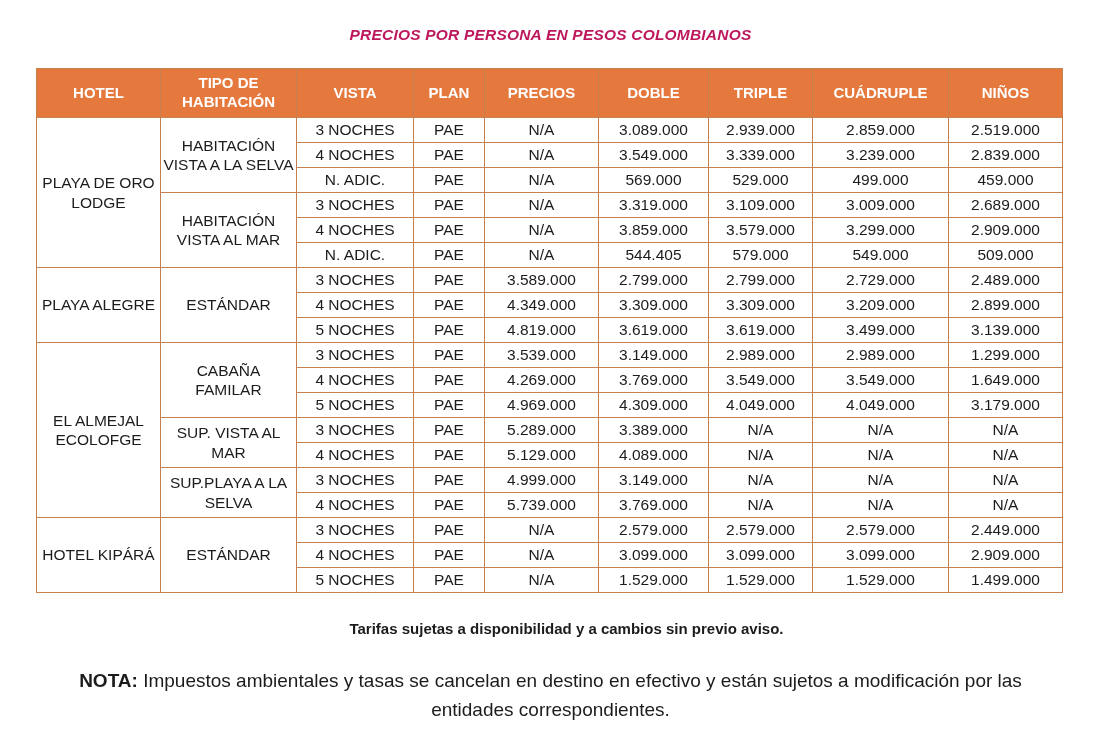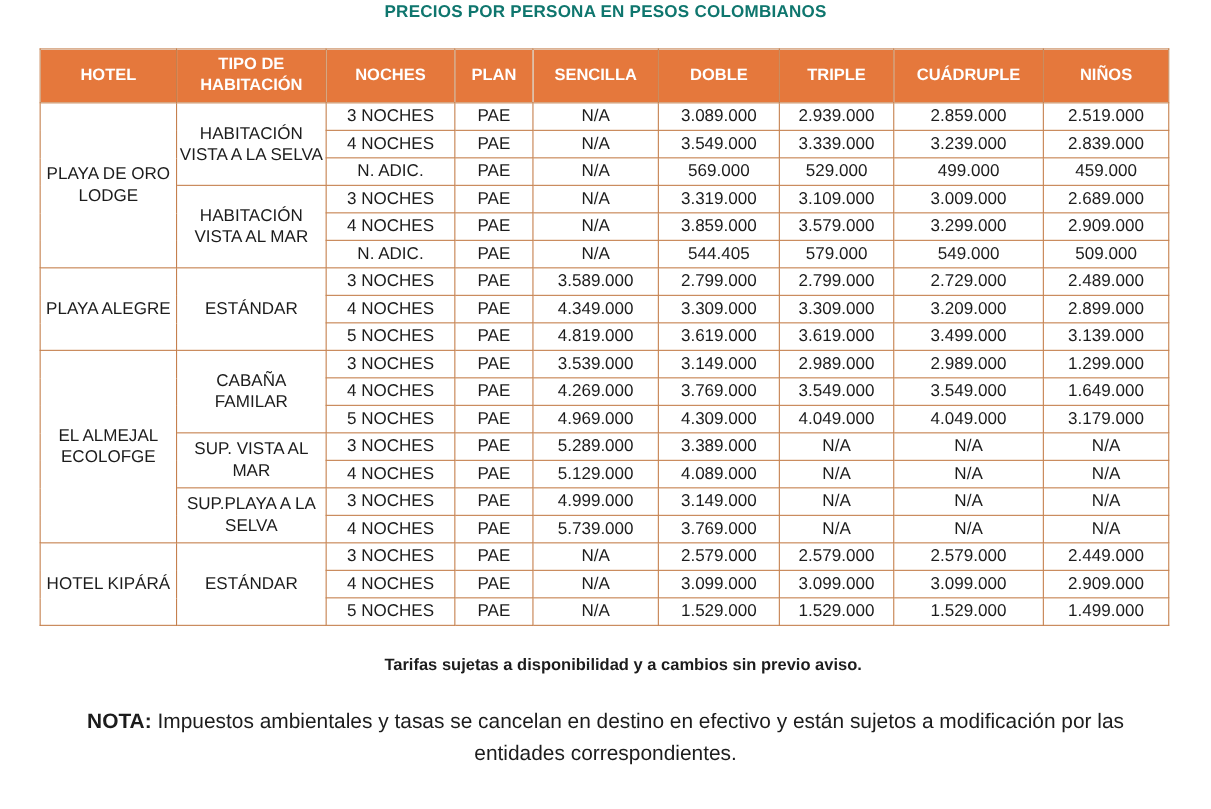--- a/index.html
+++ b/index.html
@@ -7,25 +7,26 @@
     padding: 0;
     background: #ffffff;
     width: 1101px;
     height: 735px;
     font-family: "Liberation Sans", sans-serif;
     color: #1c1c1c;
     overflow: hidden;
   }
   .page-title {
     text-align: center;
-    color: #0f766e;
+    color: #be185d;
     font-weight: bold;
     font-size: 15.5px;
-    padding-top: 2px;
+    padding-top: 26px;
     letter-spacing: 0.2px;
+    font-style: italic;
   }
   table.prices {
     border-collapse: collapse;
     table-layout: fixed;
     width: 1026px;
     margin: 24px 0 0 36px;
     border-radius: 24px;
   }
   table.prices th,
   table.prices td {
@@ -94,23 +95,23 @@
     <col class="c-sencilla">
       <col class="c-doble">
       <col class="c-triple">
       <col class="c-cuadruple">
       <col class="c-ninos">
   </colgroup>
   <thead>
     <tr>
         <th>HOTEL</th>
         <th>TIPO DE HABITACIÓN</th>
-        <th>NOCHES</th>
+        <th>VISTA</th>
         <th>PLAN</th>
-        <th>SENCILLA</th>
+        <th>PRECIOS</th>
         <th>DOBLE</th>
         <th>TRIPLE</th>
         <th>CUÁDRUPLE</th>
         <th>NIÑOS</th>
       </tr>
   </thead>
   <tbody>
       <tr>
         <td class="hotel-cell" rowspan="6">PLAYA DE ORO LODGE</td>
         <td class="room-cell" rowspan="3">HABITACIÓN VISTA A LA SELVA</td>

